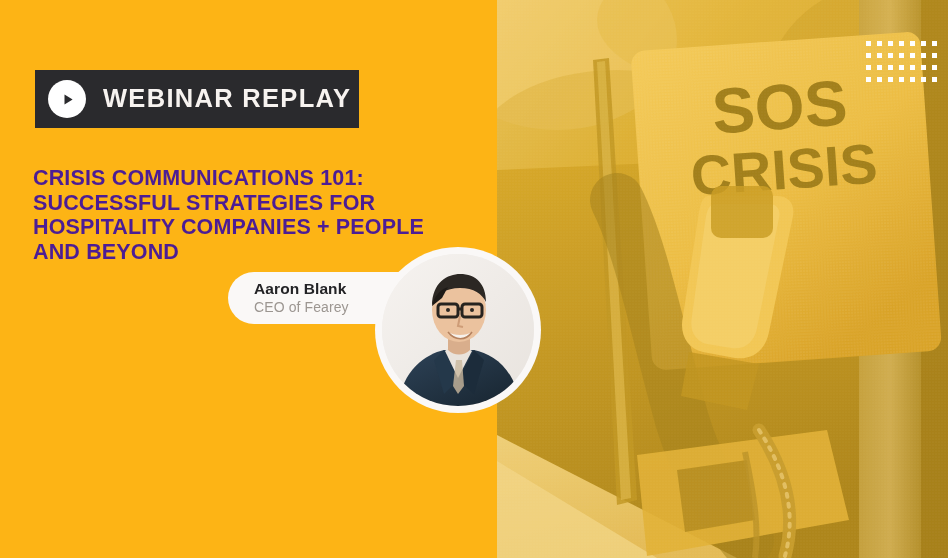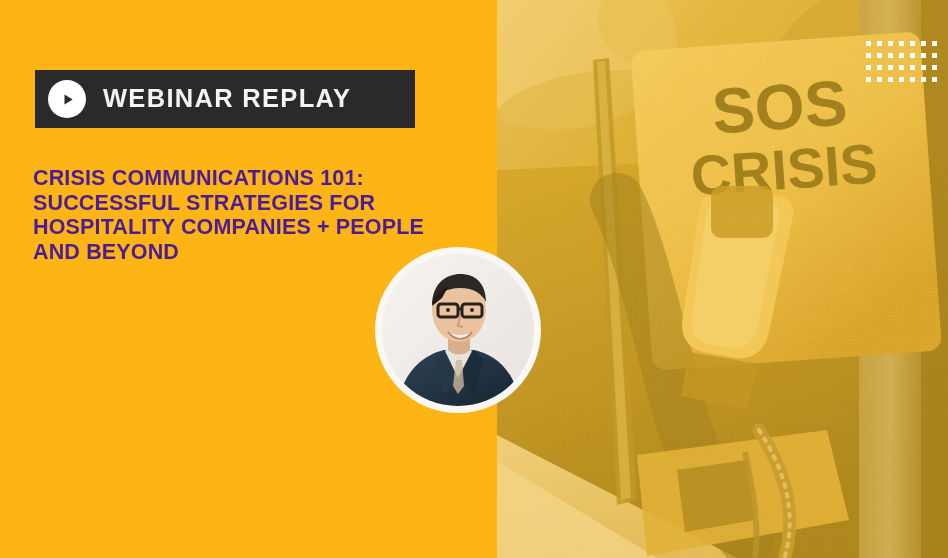--- a/index.html
+++ b/index.html
@@ -29,21 +29,21 @@
     height: 558px;
     background: #FDB415;
     z-index: 5;
   }
 
   
   .replay-banner {
     position: absolute;
     left: 35px;
     top: 70px;
-    width: 380px;
+    width: 324px;
     height: 58px;
     background: #2A2A2D;
     display: flex;
     align-items: center;
     z-index: 8;
   }
   .play-badge {
     width: 38px;
     height: 38px;
     margin-left: 13px;
@@ -293,20 +293,24 @@
     <span class="play-badge">
       <svg width="17" height="17" viewBox="0 0 17 17" xmlns="http://www.w3.org/2000/svg">
         <polygon points="5.5,3.4 13.6,8.5 5.5,13.6" fill="#2A2A2D"></polygon>
       </svg>
     </span>
     <span class="replay-label">WEBINAR REPLAY</span>
   </div>
 
   <h1 class="headline">CRISIS COMMUNICATIONS 101: SUCCESSFUL STRATEGIES FOR HOSPITALITY COMPANIES + PEOPLE AND BEYOND</h1>
 
+  <div class="speaker-pill">
+    <span class="speaker-name">Aaron Blank</span>
+    <span class="speaker-role">CEO of Fearey</span>
+  </div>
 
   <div class="portrait-wrap">
     <div class="portrait-inner">
       <svg width="152" height="152" viewBox="0 0 152 152" xmlns="http://www.w3.org/2000/svg">
         <defs>
           <linearGradient id="bgP" x1="0" y1="0" x2="1" y2="1">
             <stop offset="0" stop-color="#F6F3F0"></stop>
             <stop offset="1" stop-color="#E8E3DE"></stop>
           </linearGradient>
           <linearGradient id="suitG" x1="0" y1="0" x2="1" y2="1">

